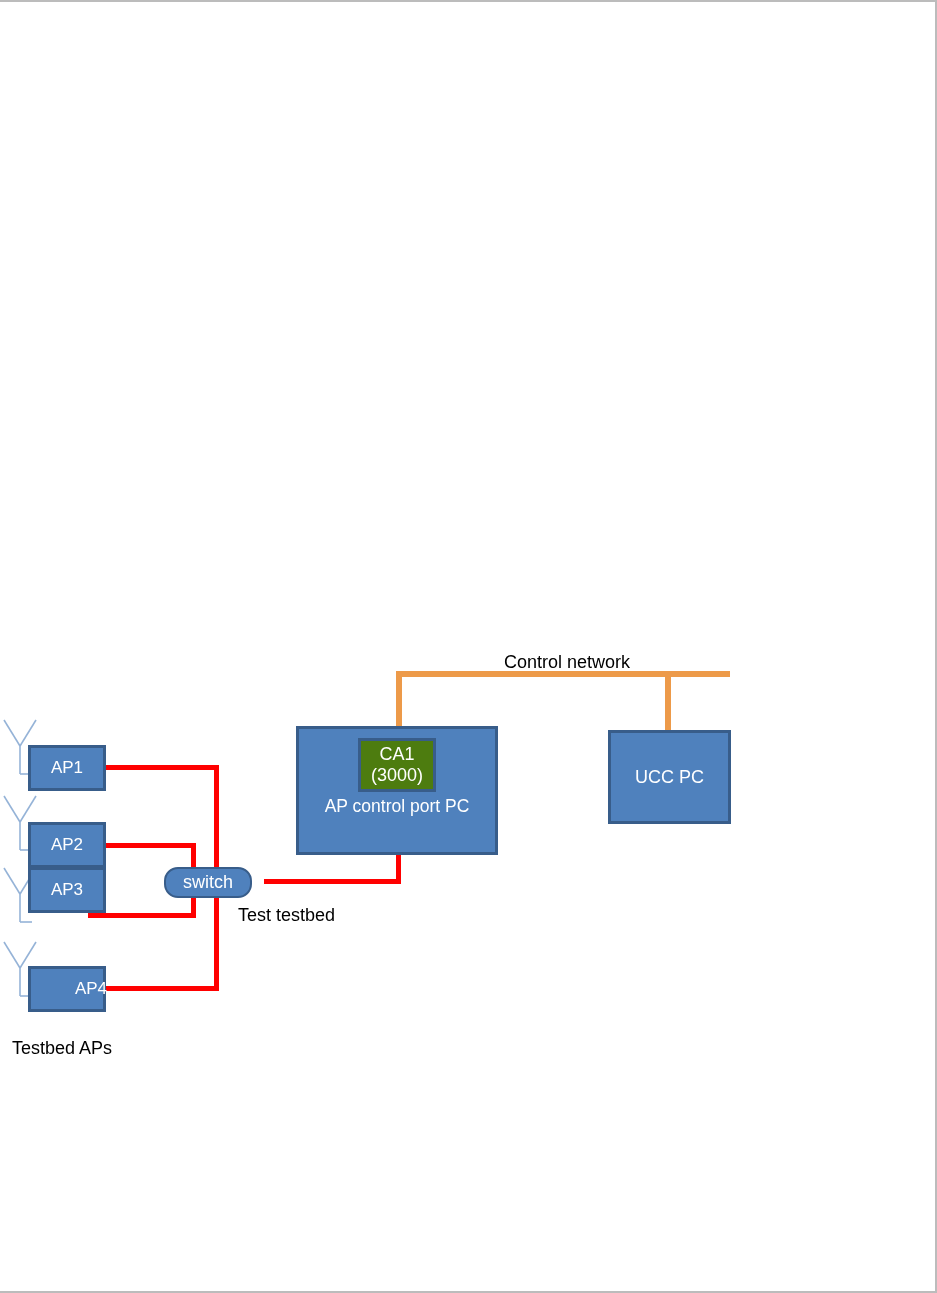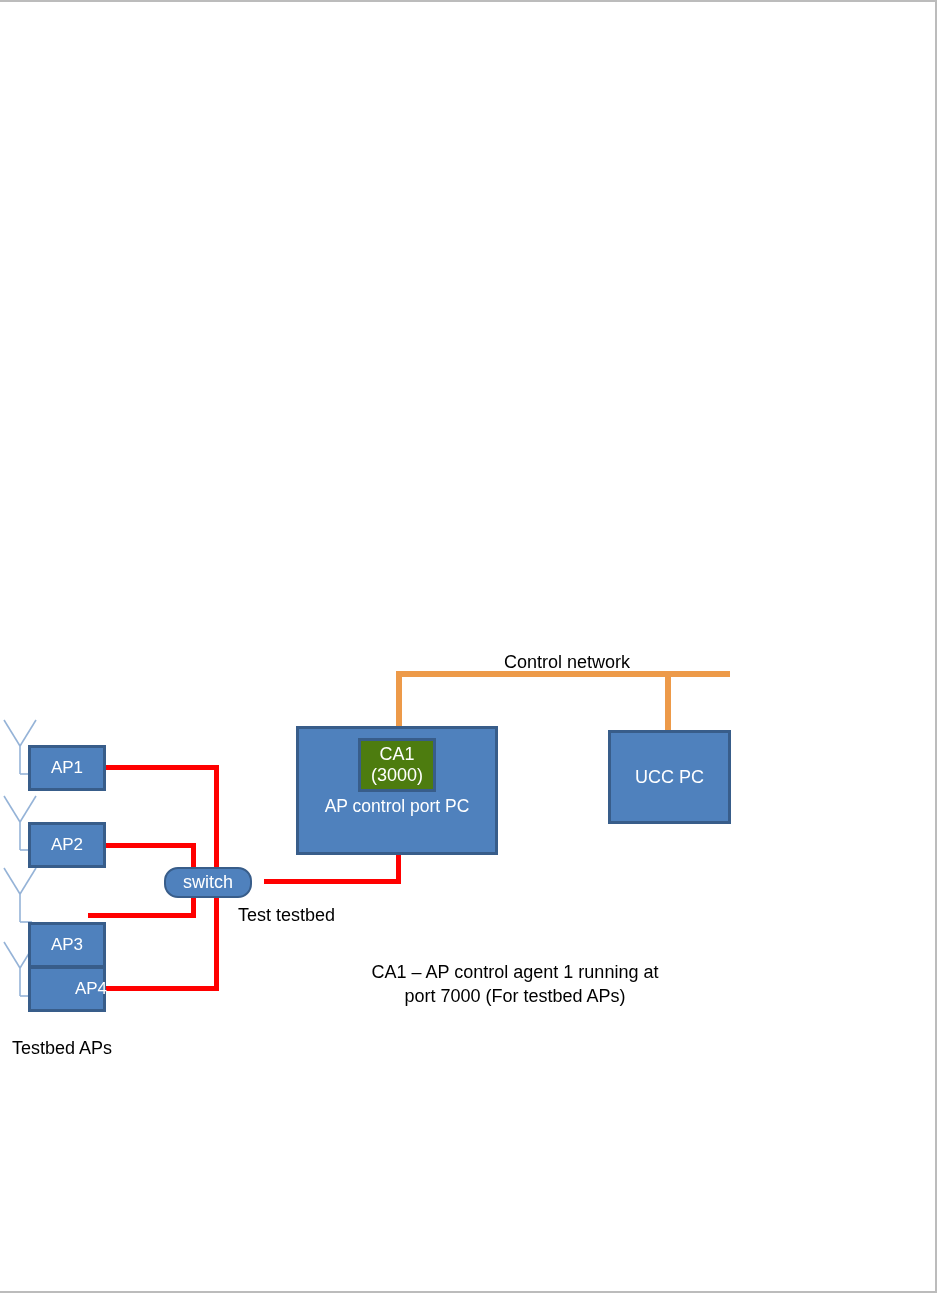--- a/index.html
+++ b/index.html
@@ -204,21 +204,21 @@
   <div class="wire wire-org" style="left:396px; top:671px; width:334px; height:6px;"></div>
   <div class="wire wire-org" style="left:396px; top:671px; width:6px;   height:58px;"></div>
   <div class="wire wire-org" style="left:665px; top:671px; width:6px;   height:67px;"></div>
 
   <div class="node ap-node" style="left:28px; top:745px;">
     <span>AP1</span>
   </div>
   <div class="node ap-node" style="left:28px; top:822px;">
     <span>AP2</span>
   </div>
-  <div class="node ap-node" style="left:28px; top:922px;">
+  <div class="node ap-node" style="left:28px; top:867px;">
     <span>AP3</span>
   </div>
   <div class="node ap-node" style="left:28px; top:966px;padding-left:48px;">
     <span>AP4</span>
   </div>
 
   <div class="node switch-node">
     <span>switch</span>
   </div>
 
@@ -231,17 +231,13 @@
   </div>
 
   <div class="node pc-node" id="ucc-pc">
     <span>UCC PC</span>
   </div>
 
   <div class="label" style="left:504px; top:652px;">Control network</div>
   <div class="label" style="left:238px; top:905px;">Test testbed</div>
   <div class="label" style="left:12px; top:1038px;">Testbed APs</div>
 
-  <div class="caption-block" style="left:335px; top:960px; width:360px;">
-    <div>CA1 – AP control agent 1 running at</div>
-    <div>port 7000 (For testbed APs)</div>
-  </div>
 </div>
 
 </body></html>

